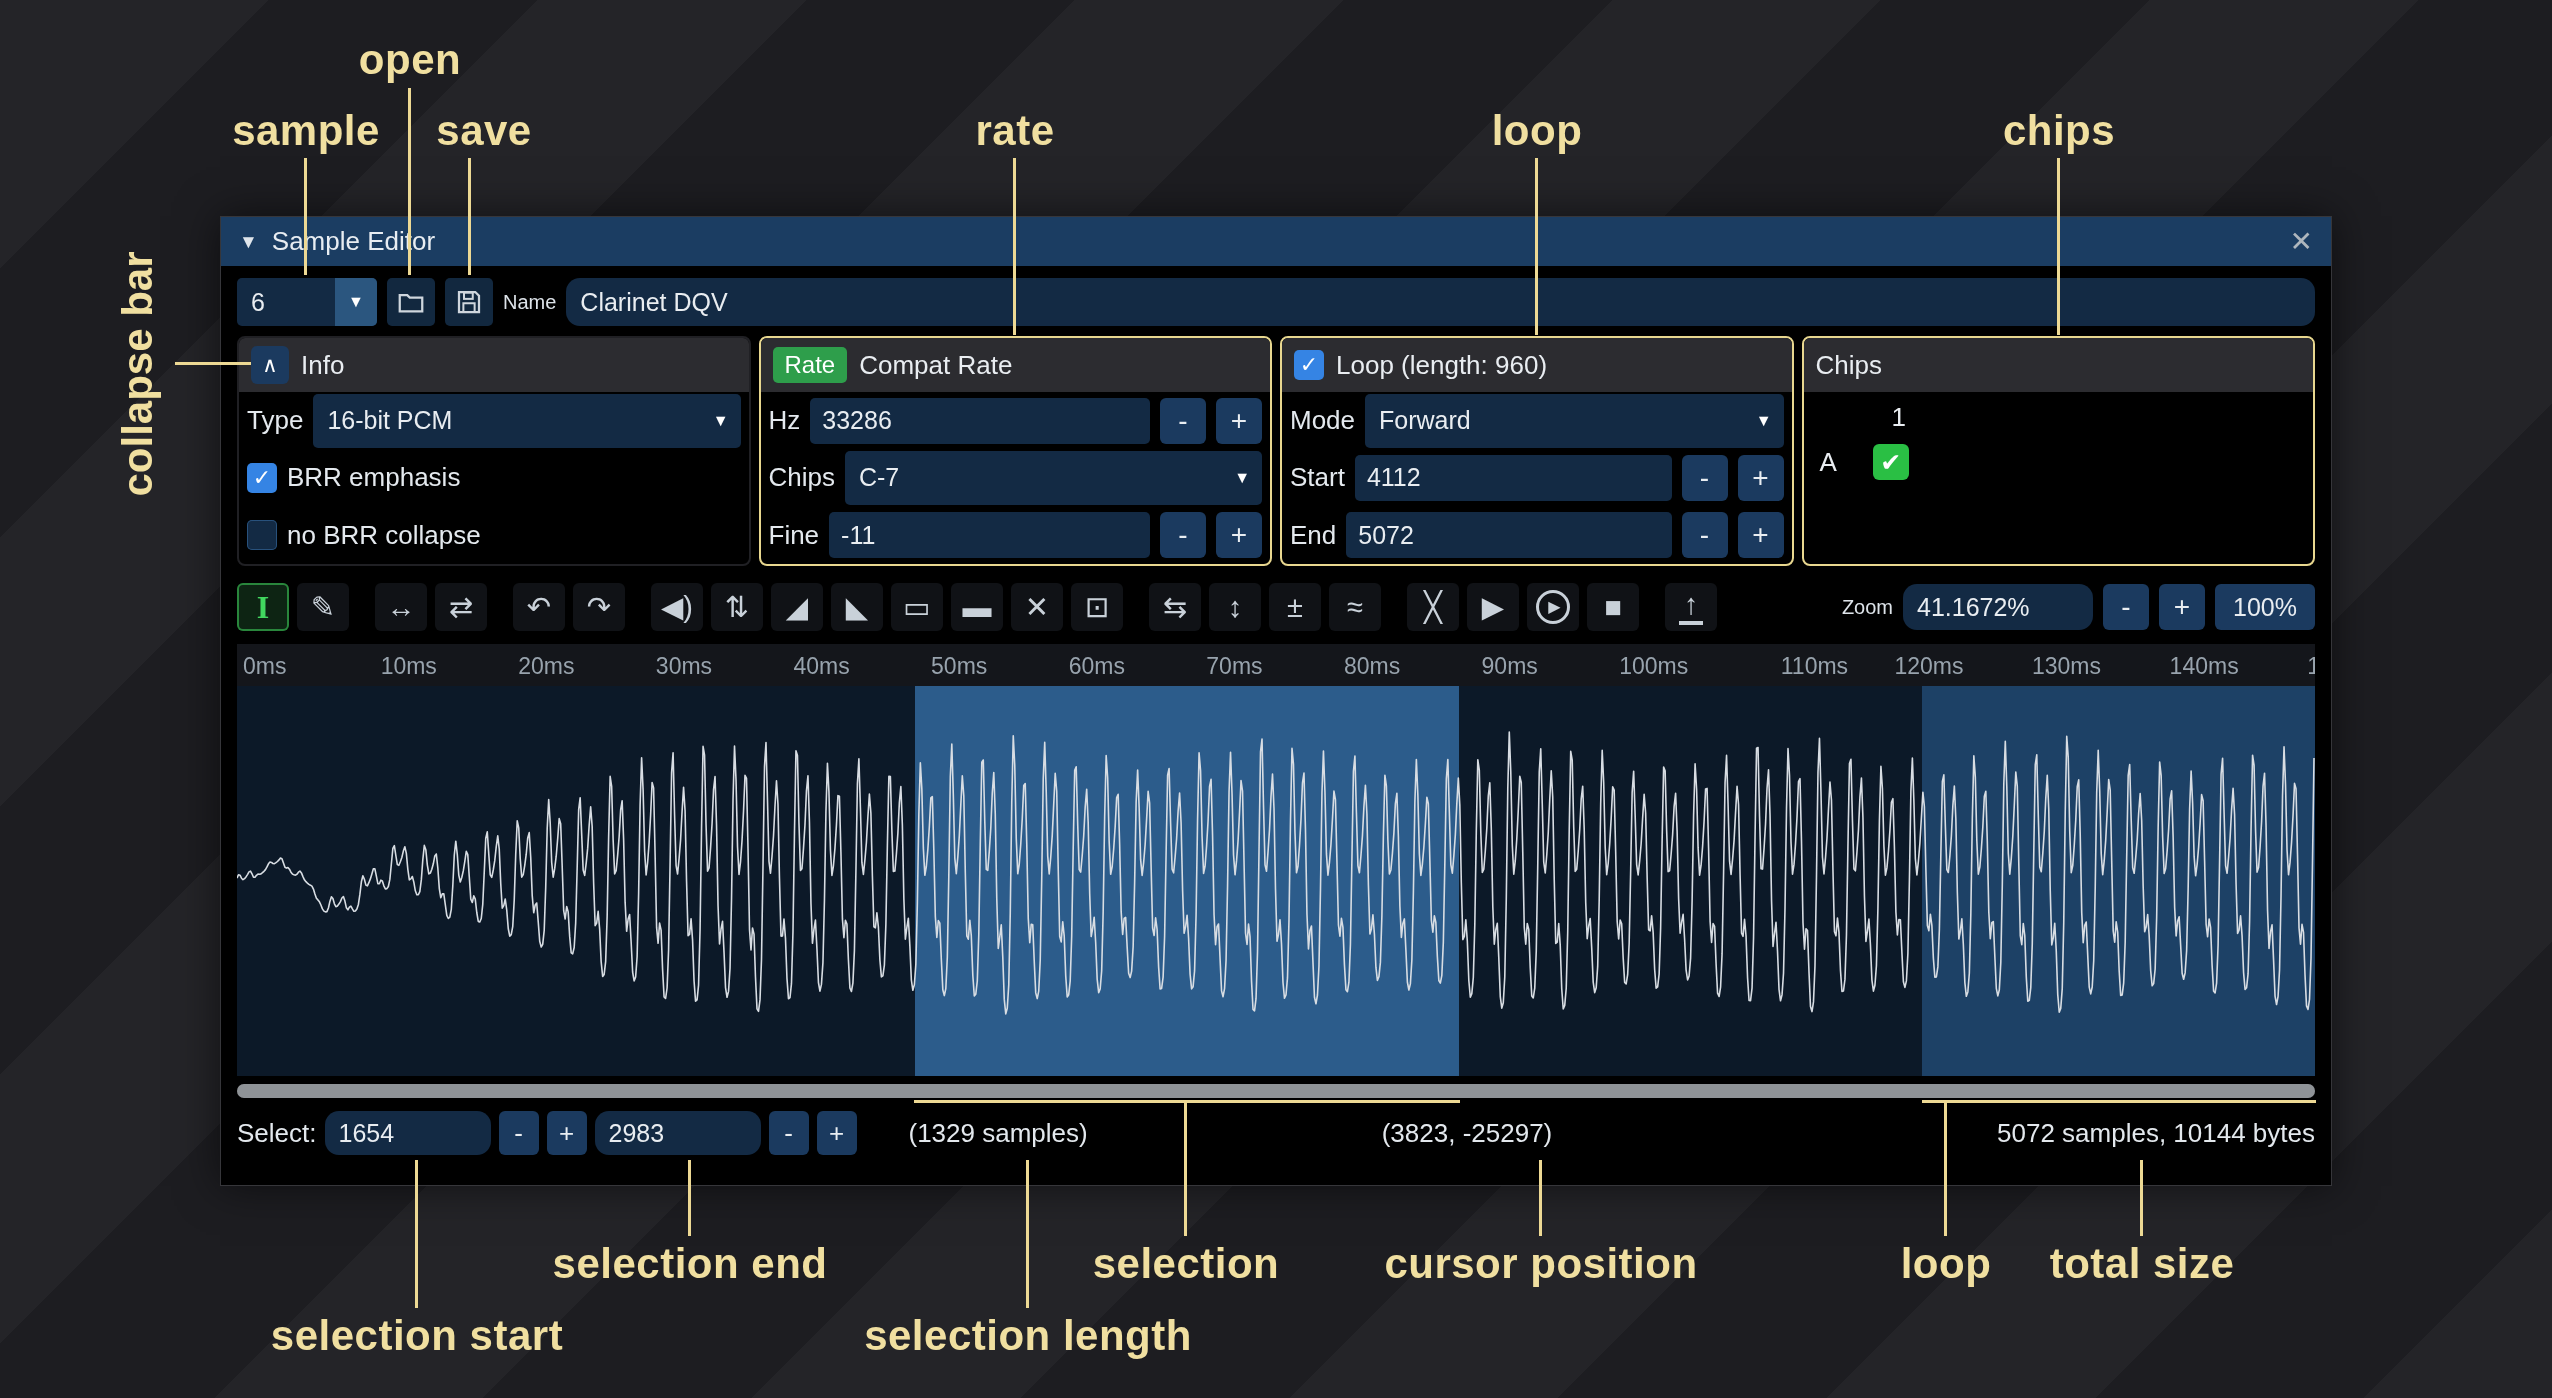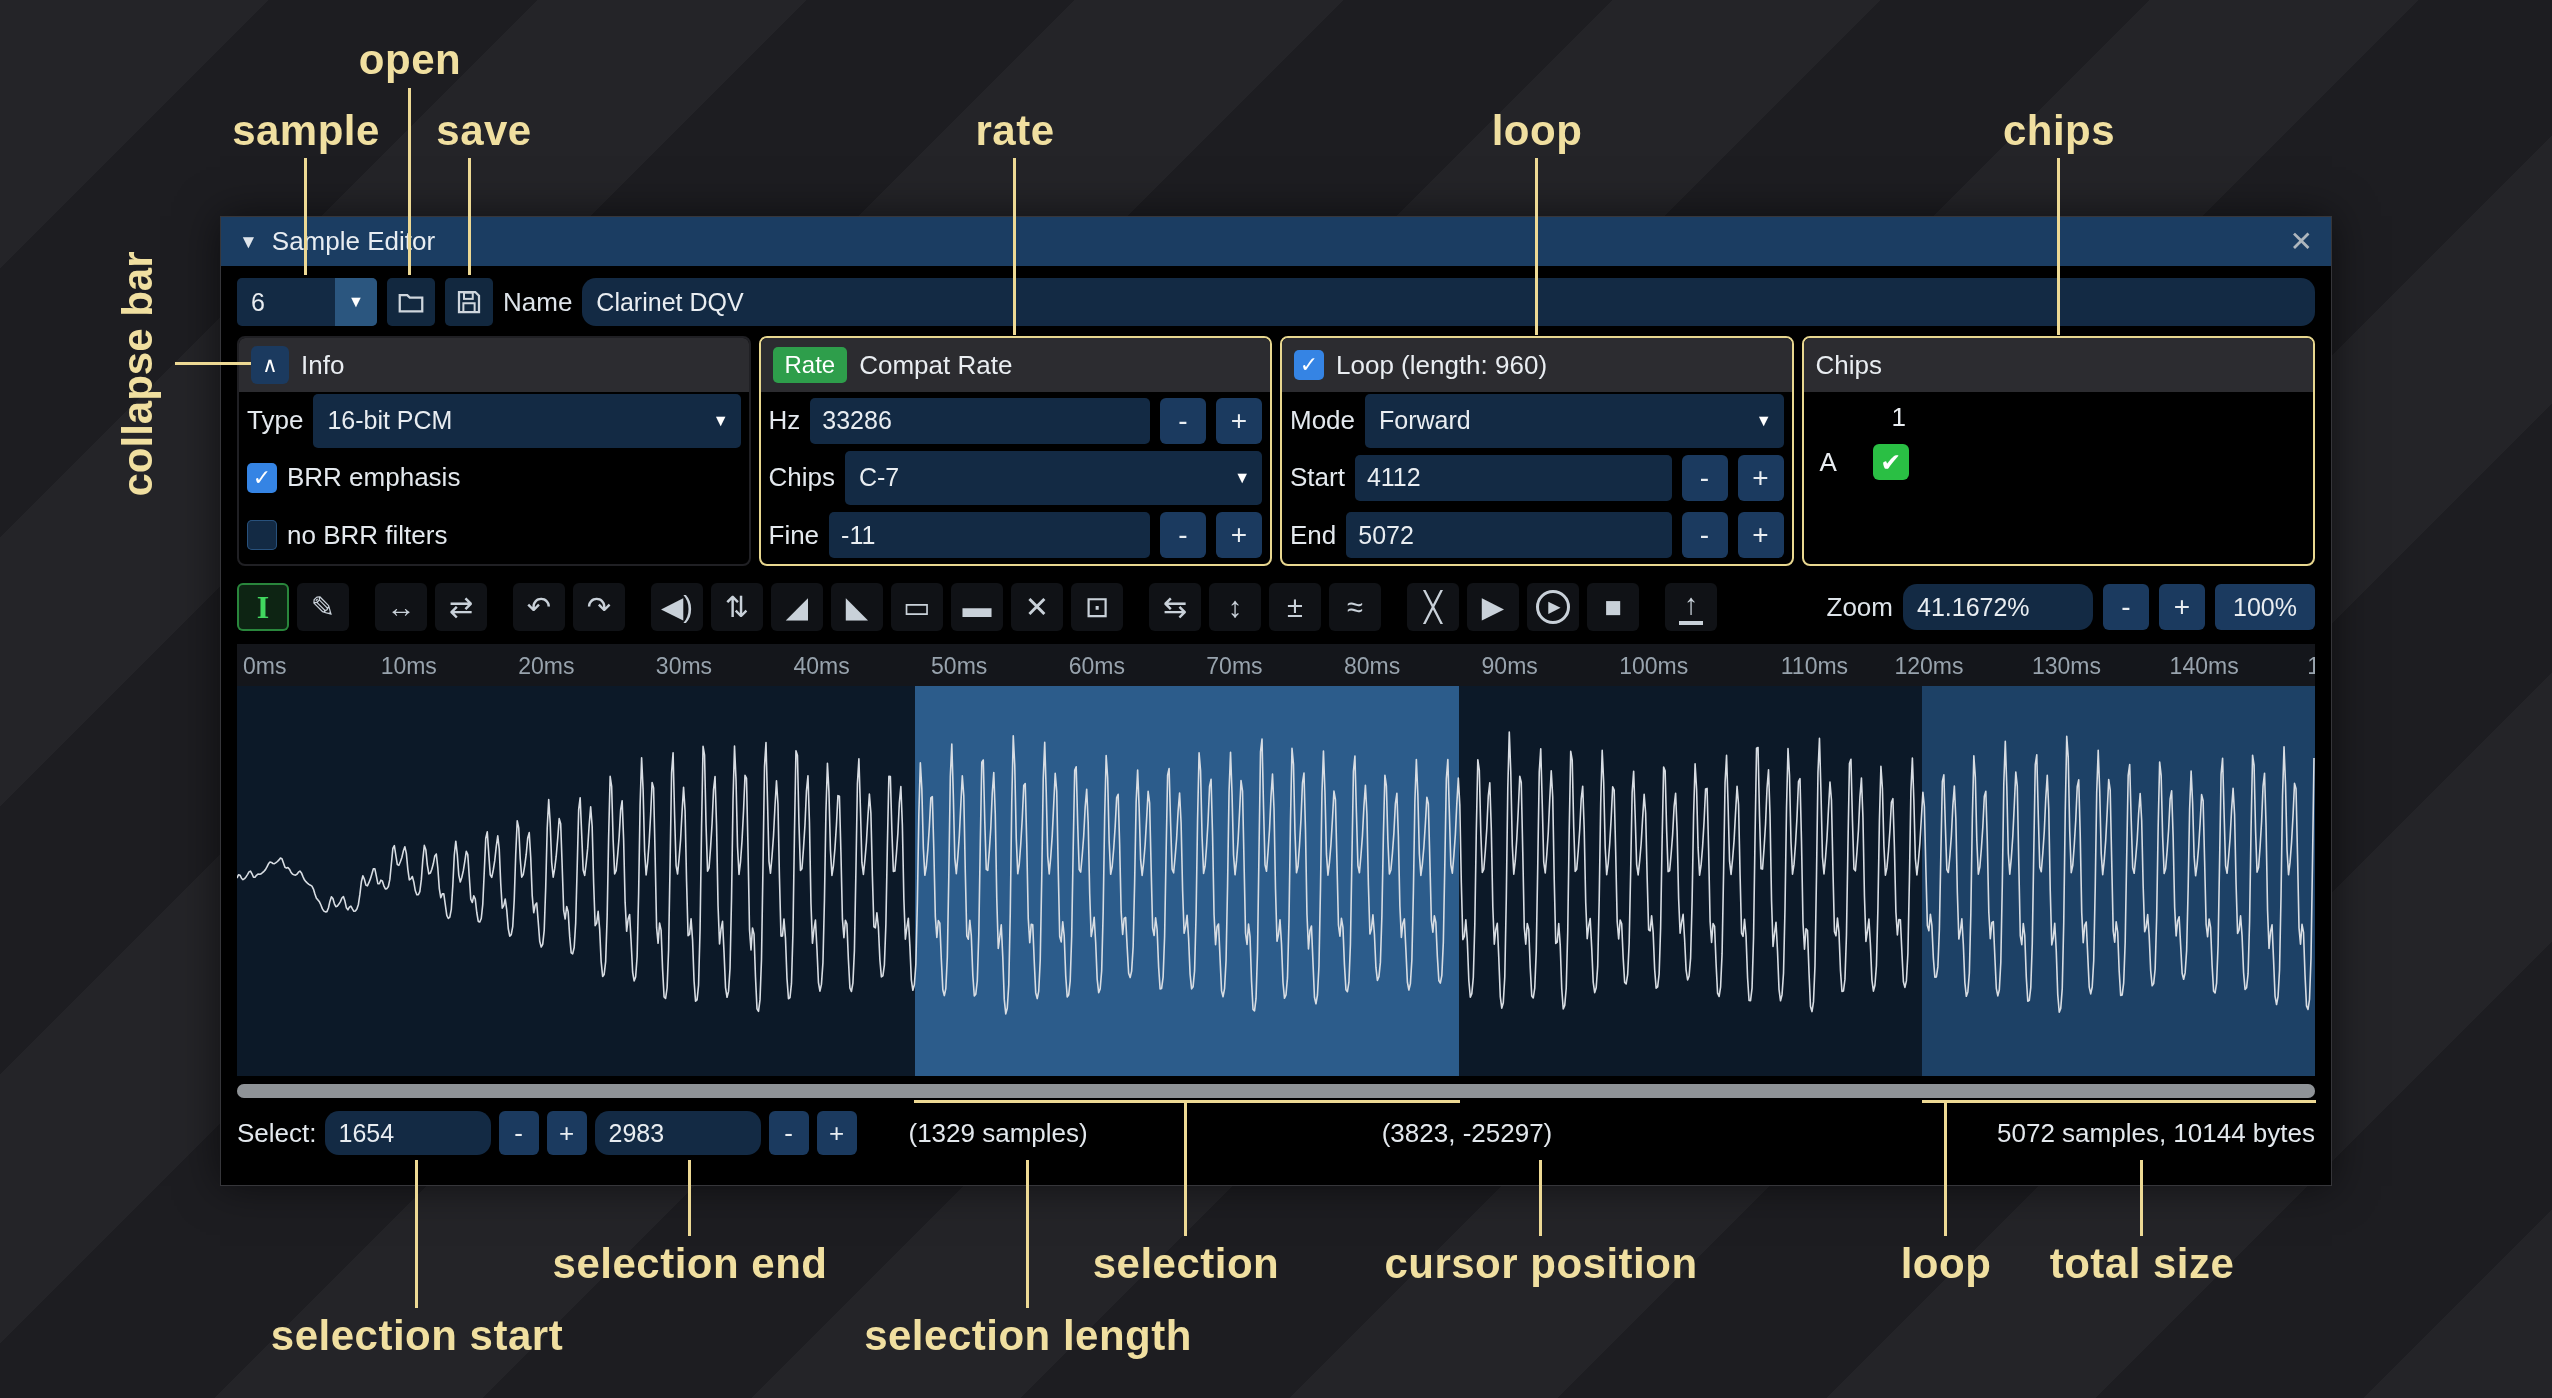--- a/index.html
+++ b/index.html
@@ -24,21 +24,21 @@
 
   .row2 { margin:12px 16px 10px; height:48px; display:flex; align-items:center; gap:10px; flex:none; }
   .combo { background:#132a44; border-radius:5px; height:48px; display:flex; align-items:center;
     color:#e9edf1; font-size:25px; overflow:hidden; }
   .sample-combo { width:140px; flex:none; }
   .combo-value { padding:0 14px; white-space:nowrap; }
   .combo-btn { margin-left:auto; width:42px; align-self:stretch; background:#2b567f;
     display:flex; align-items:center; justify-content:center; font-size:16px; color:#fff; }
   .icon-btn { width:48px; height:48px; border:none; border-radius:5px; background:#12283f;
     display:flex; align-items:center; justify-content:center; padding:0; flex:none; }
-  .ui-label { color:#dde3e9; font-size:26px; white-space:nowrap; }
+  .ui-label { color:#dde3e9; font-size:20px; white-space:nowrap; }
   .text-input { background:#132a44; border-radius:14px; height:48px; display:flex; align-items:center;
     padding:0 14px; color:#e9edf1; font-size:25px; }
   .name-input { flex:1; }
 
   
   .panels { margin:0 16px; height:230px; display:flex; gap:8px; flex:none; }
   .panel { flex:1; min-width:0; border-radius:8px; border:2px solid #e8d78f; background:#000;
     overflow:hidden; display:flex; flex-direction:column; }
   .panel.plain { border-color:#202024; }
   .panel-header { height:54px; background:#2c2c30; display:flex; align-items:center; gap:12px;
@@ -163,21 +163,21 @@
           </div>
         </div>
         <div class="panel-row">
           <span class="checkbox checked">
             <span>✓</span>
           </span>
           <span class="field-label">BRR emphasis</span>
         </div>
         <div class="panel-row">
           <span class="checkbox"></span>
-          <span class="field-label">no BRR filters</span>
+          <span class="field-label">no BRR collapse</span>
         </div>
       </div>
 
       <div class="panel">
         <div class="panel-header">
           <span class="badge">Rate</span>
           <span>Compat Rate</span>
         </div>
         <div class="panel-row">
           <span class="field-label">Hz</span>

